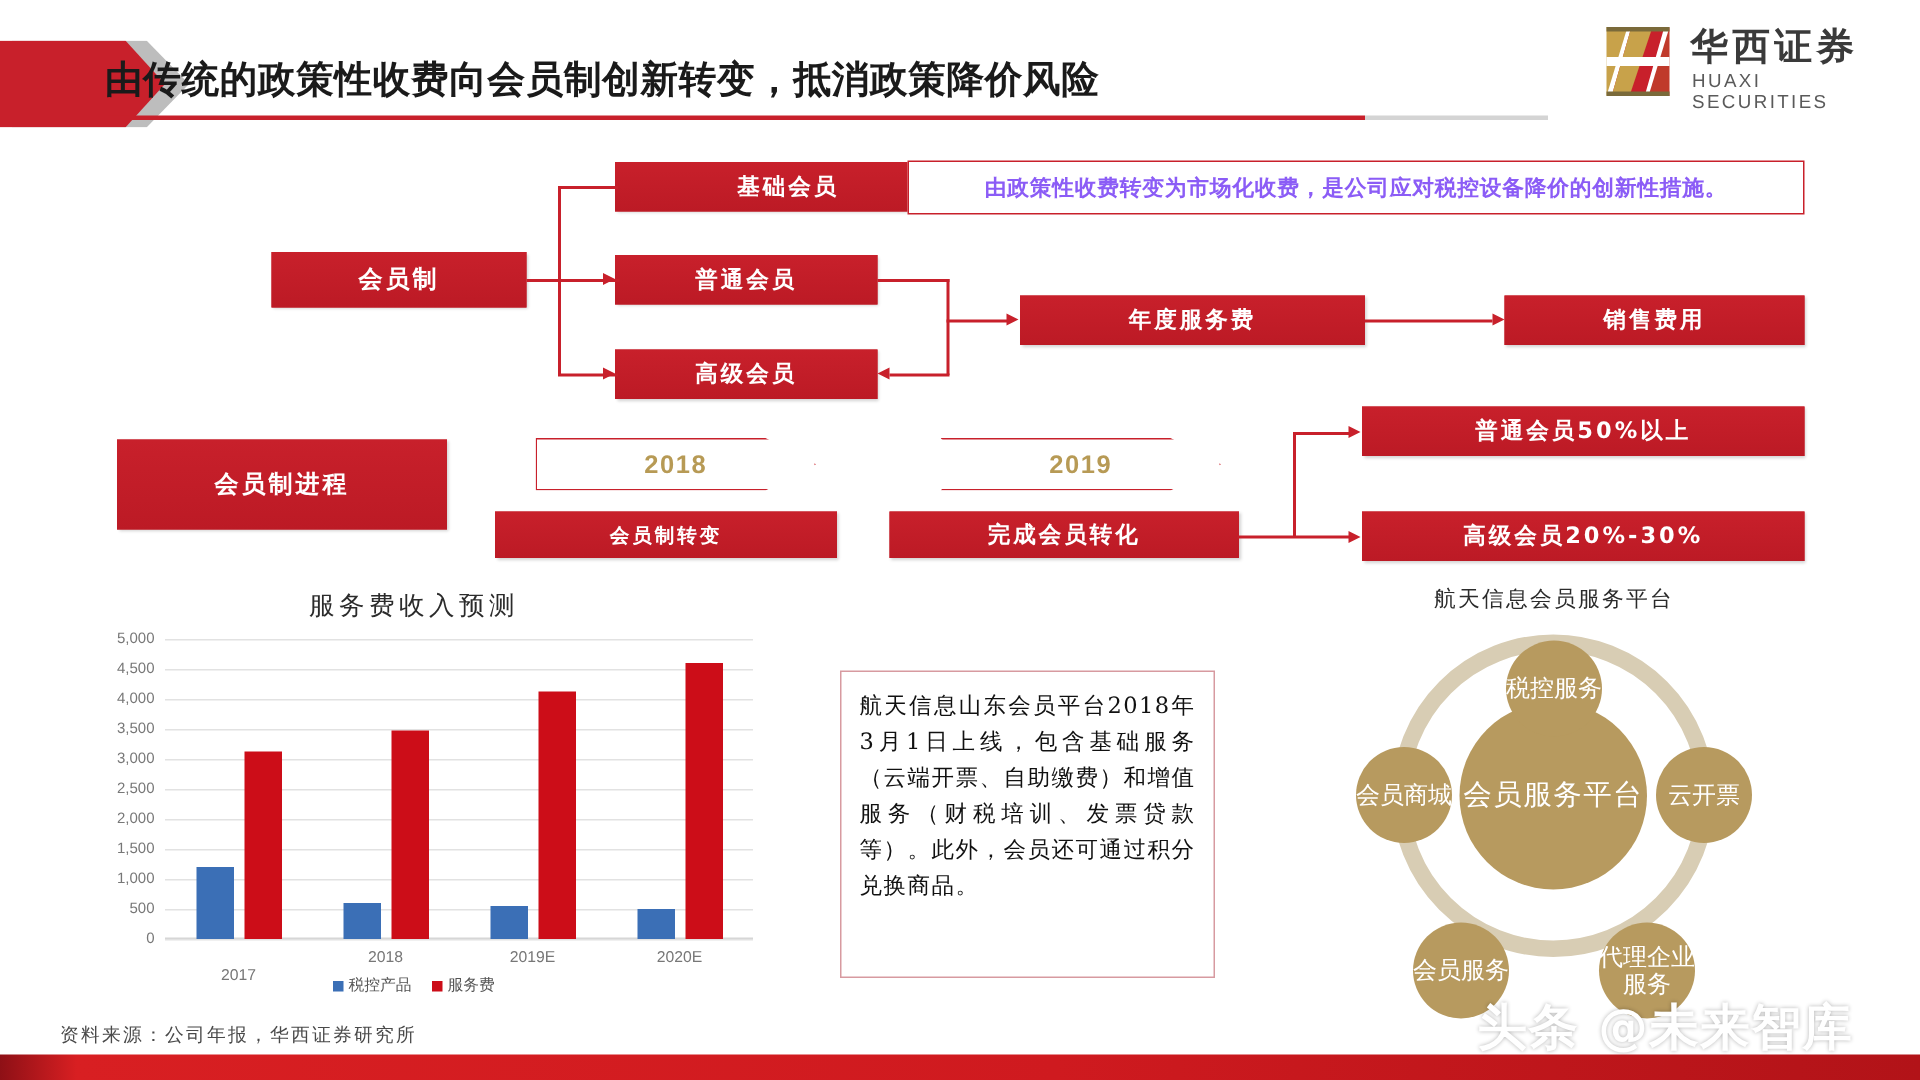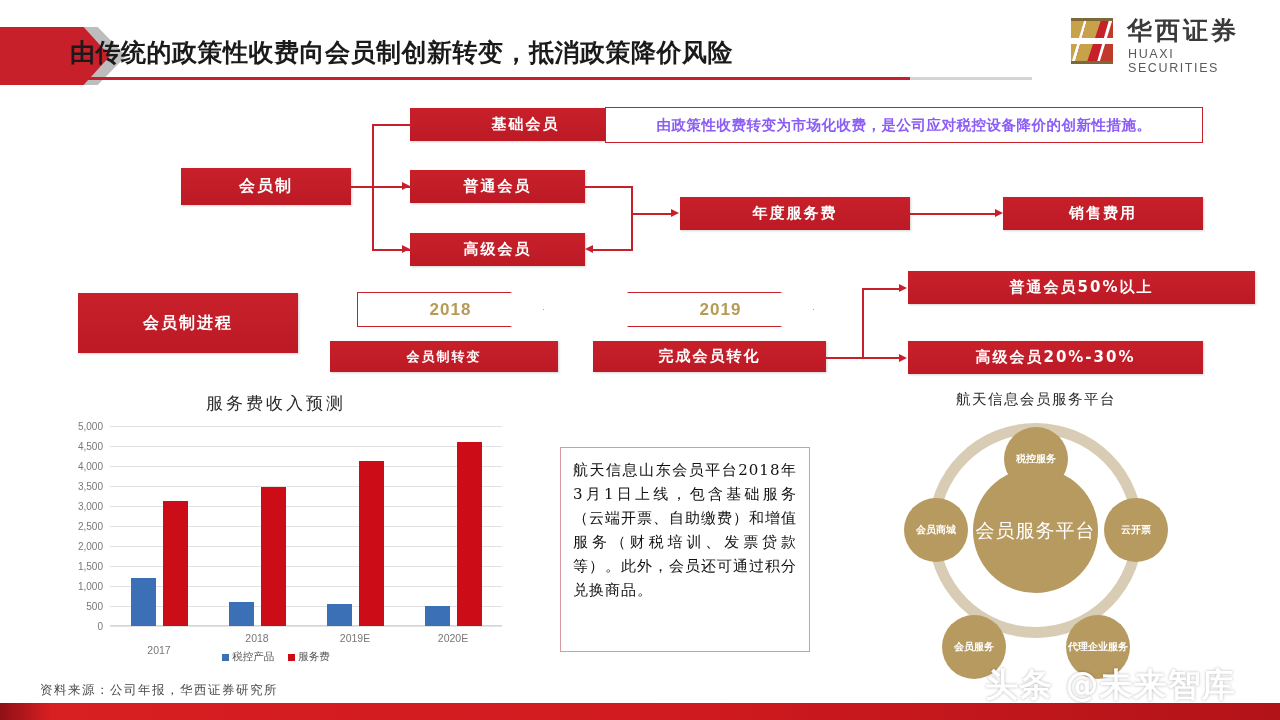--- a/index.html
+++ b/index.html
@@ -97,21 +97,21 @@
   .circ-wrap{position:absolute;left:866px;top:390px;width:340px;height:300px;}
   .circ-title{position:absolute;left:0;top:0;width:340px;text-align:center;
     font-size:14.5px;color:#2b2b2b;letter-spacing:1.5px;
     font-family:"DejaVu Serif","Liberation Serif",serif;}
   .ring{position:absolute;left:62px;top:33px;width:215px;height:215px;border-radius:50%;
     border:11px solid #d8cdb4;box-sizing:border-box;}
   .node{position:absolute;border-radius:50%;background:#b79a5f;color:#fff;
     display:flex;align-items:center;justify-content:center;text-align:center;
     font-family:"DejaVu Sans","Liberation Sans",sans-serif;line-height:1.12;}
   .node.center{left:107px;top:78px;width:125px;height:125px;font-size:19px;letter-spacing:1px;}
-  .node.sat{width:64px;height:64px;font-size:10px;font-weight:bold;}
+  .node.sat{width:64px;height:64px;font-size:16px;}
 
   
   .source{position:absolute;left:40px;top:682px;font-size:12.5px;color:#4a4a4a;
     letter-spacing:1.5px;font-family:"DejaVu Serif","Liberation Serif",serif;}
   .botbar{position:absolute;left:0;top:703px;width:1280px;height:17px;
     background:linear-gradient(90deg,#8e1016 0%,#d81f22 4%,#cf1a1f 55%,#b21318 100%);}
   .watermark{position:absolute;left:985px;top:663px;font-size:33px;font-weight:bold;
     color:#ffffff;letter-spacing:1px;white-space:nowrap;
     text-shadow:0 0 3px rgba(0,0,0,.30);
     font-family:"DejaVu Sans","Liberation Sans",sans-serif;}
@@ -173,21 +173,21 @@
   <div class="rbox" style="left:78px;top:293px;width:220px;height:60px;font-size:16px;">会员制进程</div>
 
   <div class="arrowshape" style="left:357px;top:292px;width:185px;height:33px;
        clip-path:polygon(0 0, 82% 0, 100% 50%, 82% 100%, 0 100%);">2018</div>
   <div class="rbox" style="left:330px;top:341px;width:228px;height:31px;font-size:13px;">会员制转变</div>
 
   <div class="arrowshape" style="left:627px;top:292px;width:185px;height:33px;
        clip-path:polygon(0 0, 82% 0, 100% 50%, 82% 100%, 0 100%, 10% 50%);">2019</div>
   <div class="rbox" style="left:593px;top:341px;width:233px;height:31px;font-size:15px;">完成会员转化</div>
 
-  <div class="rbox" style="left:908px;top:271px;width:347px;height:33px;font-size:15px;">普通会员50%以上</div>
+  <div class="rbox" style="left:908px;top:271px;width:295px;height:33px;font-size:15px;">普通会员50%以上</div>
   <div class="rbox" style="left:908px;top:341px;width:295px;height:33px;font-size:15px;">高级会员20%-30%</div>
 
   <div class="ln" style="left:825px;top:357px;width:75px;height:1.8px;"></div>
   <div class="ln" style="left:862px;top:288px;width:1.8px;height:70px;"></div>
   <div class="ln" style="left:862px;top:288px;width:38px;height:1.8px;"></div>
   <div class="ahead" style="left:899px;top:283.5px;"></div>
   <div class="ahead" style="left:899px;top:353.5px;"></div>
 
   <div class="chart-wrap">
     <div class="chart-title">服务费收入预测</div>

